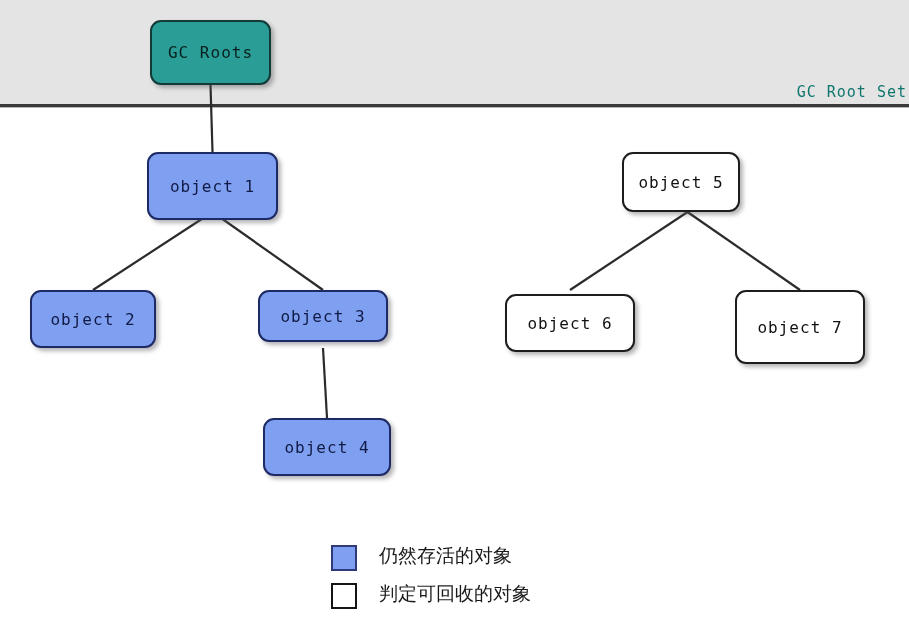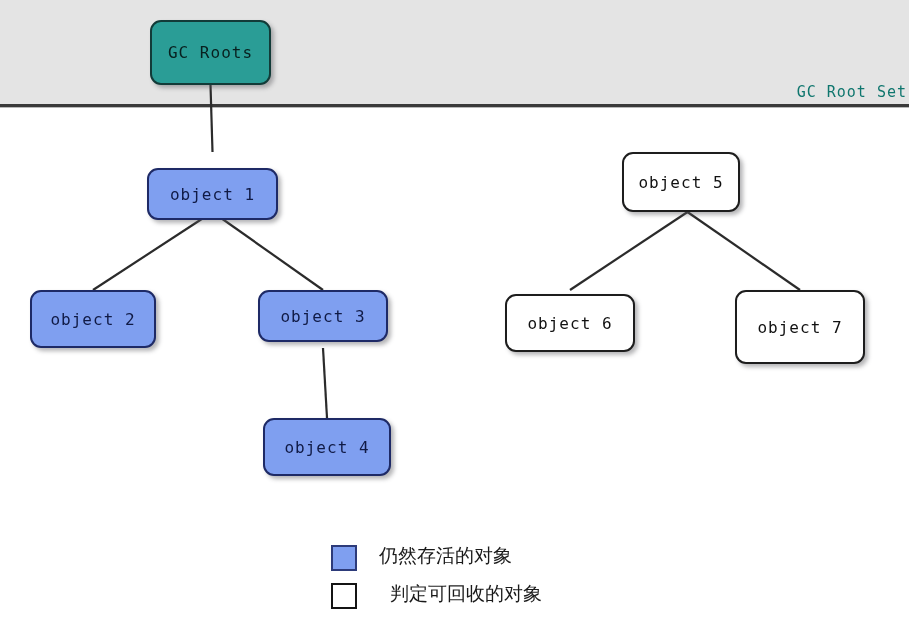--- a/index.html
+++ b/index.html
@@ -120,21 +120,21 @@
       <line x1="212.5" y1="212" x2="323" y2="290" stroke="#2b2b2b" stroke-width="2.2"></line>
       <line x1="323" y1="348" x2="327" y2="418" stroke="#2b2b2b" stroke-width="2.2"></line>
       <line x1="687.5" y1="212" x2="570" y2="290" stroke="#2b2b2b" stroke-width="2.2"></line>
       <line x1="687.5" y1="212" x2="800" y2="290" stroke="#2b2b2b" stroke-width="2.2"></line>
     </svg>
 
   <div id="nodes">
       <div class="node teal" style="left: 150px; top: 20px; width: 121px; height: 65px;">
         <span>GC Roots</span>
       </div>
-      <div class="node blue" style="left: 147px; top: 152px; width: 131px; height: 52px; margin-top: 16px;">
+      <div class="node blue" style="left: 147px; top: 152px; width: 131px; height: 68px;">
         <span>object 1</span>
       </div>
       <div class="node blue" style="left: 30px; top: 290px; width: 126px; height: 58px;">
         <span>object 2</span>
       </div>
       <div class="node blue" style="left: 258px; top: 290px; width: 130px; height: 52px;">
         <span>object 3</span>
       </div>
       <div class="node blue" style="left: 263px; top: 418px; width: 128px; height: 58px;">
         <span>object 4</span>
@@ -147,16 +147,16 @@
       </div>
       <div class="node white" style="left: 735px; top: 290px; width: 130px; height: 74px;">
         <span>object 7</span>
       </div>
     </div>
 
   <div id="legend">
       <div class="legend-swatch blue" style="left: 331px; top: 545px;"></div>
       <div class="legend-label" style="left: 379px; top: 543px;">仍然存活的对象</div>
       <div class="legend-swatch white" style="left: 331px; top: 583px;"></div>
-      <div class="legend-label" style="left: 390px; top: 581px;">判定可回收的对象</div>
+      <div class="legend-label" style="left: 379px; top: 581px;">判定可回收的对象</div>
     </div>
 
 </div>
 
 </body></html>

